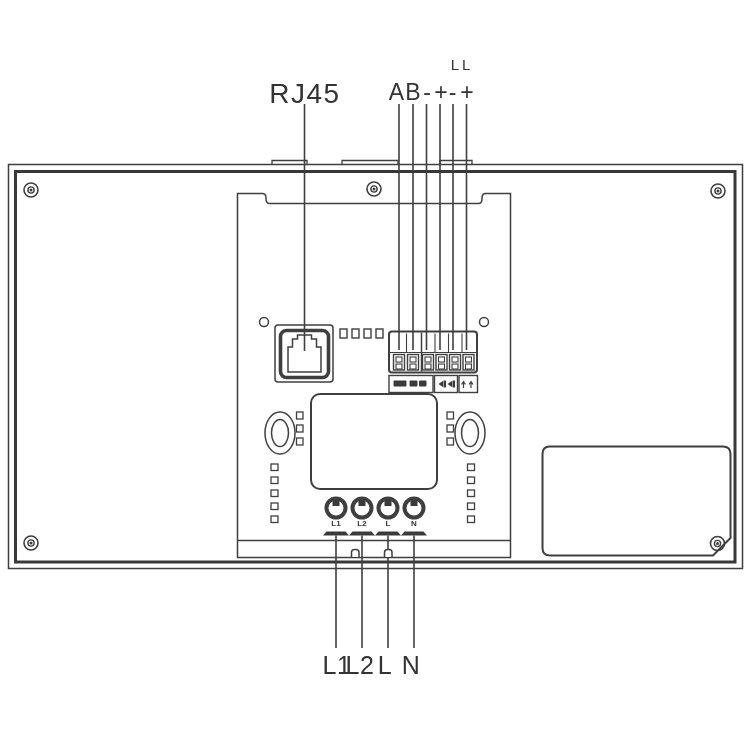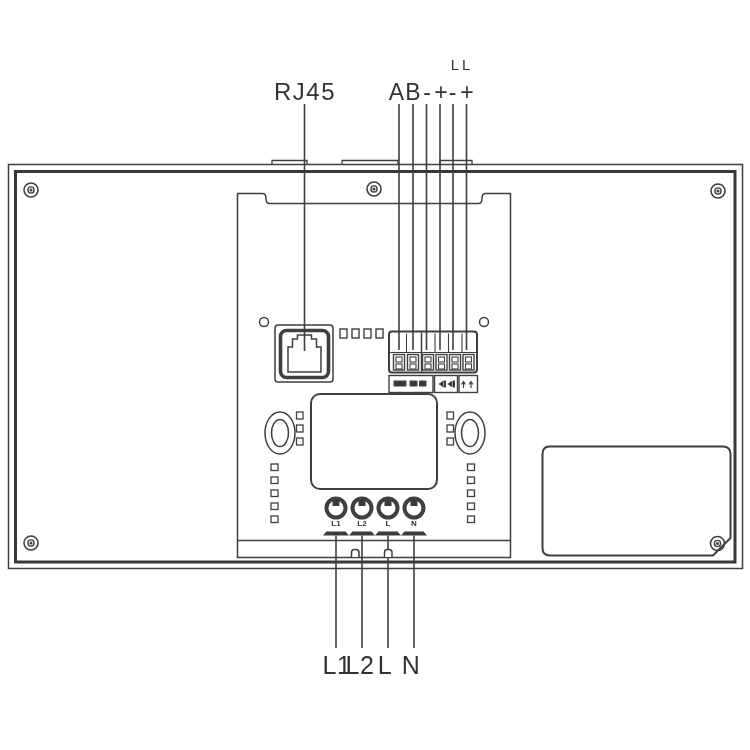--- a/index.html
+++ b/index.html
@@ -1,21 +1,21 @@
 <!DOCTYPE html>
 <html><head>
 <meta charset="utf-8">
 <style>
   html,body{margin:0;padding:0;background:#ffffff;}
   .scene{position:relative;width:750px;height:750px;background:#fff;overflow:hidden;
          font-family:"Liberation Sans",sans-serif;}
   .scene svg{position:absolute;left:0;top:0;}
   .lbl{position:absolute;transform:translateX(-50%);color:#333;white-space:nowrap;
        font-family:"Liberation Sans",sans-serif;line-height:1.05;}
-  .lbl-rj45{font-size:24px;letter-spacing:1.5px;}
+  .lbl-rj45{font-size:28px;letter-spacing:1.5px;}
   .lbl-bus{font-size:23px;}
   .lbl-ll{font-size:15px;letter-spacing:3px;}
   .lbl-bottom{font-size:25px;letter-spacing:0.5px;}
   .lbl-tiny{font-size:8px;font-weight:bold;letter-spacing:0;}
   line,path,rect,circle,ellipse,polygon{vector-effect:none;}
 </style>
 </head>
 <body>
 
 <div class="scene">

